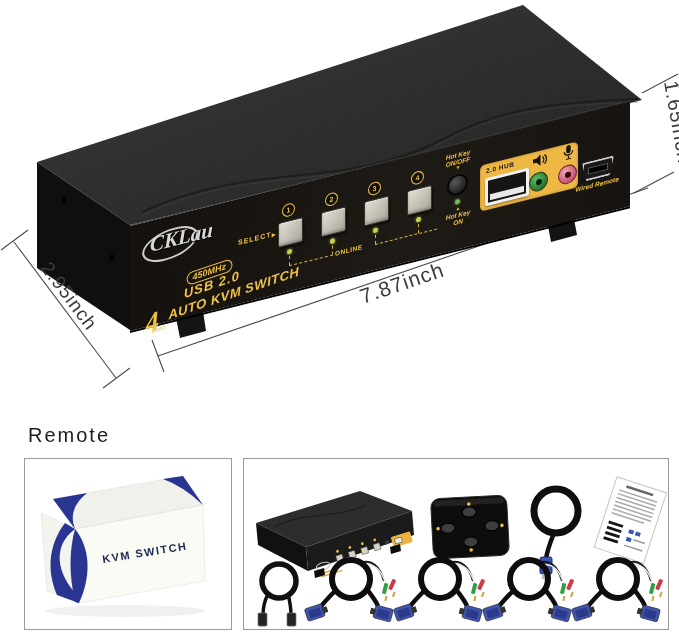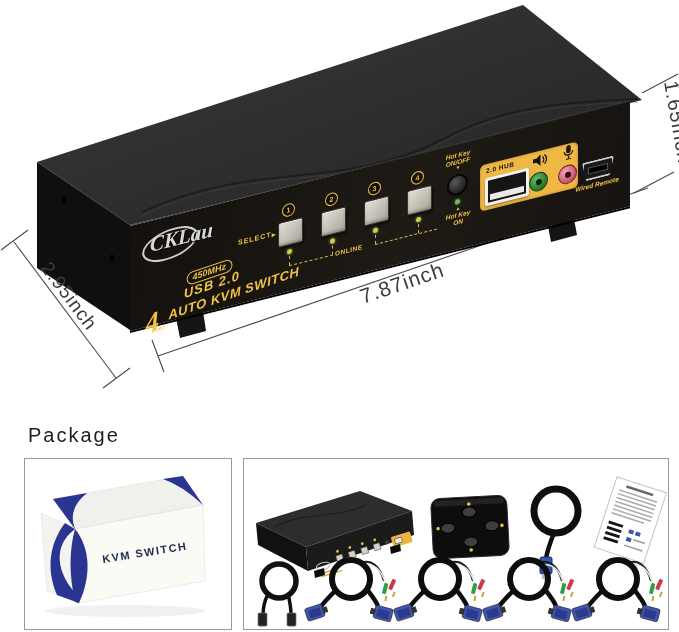--- a/index.html
+++ b/index.html
@@ -224,21 +224,21 @@
         <line x1="3" y1="14.2" x2="8" y2="14.2" stroke="#131313" stroke-width="1.2"></line>
       </svg>
       <div class="jack jack-pink"></div>
     </div>
 
     <div class="remote-port"></div>
     <div class="remote-label">Wired Remote</div>
   </div>
 </div>
 
-<div class="pkg-title">Package</div>
+<div class="pkg-title">Remote</div>
 
 <div id="pkg-left" class="pkg-box">
   <svg width="206" height="168" viewBox="0 0 206 168">
     <ellipse cx="100" cy="152" rx="80" ry="6" fill="#000" opacity=".06"></ellipse>
 
     <polygon points="28,40 158,17 178,46 50,70" fill="#f0f0ec" stroke="#dadad4" stroke-width=".5"></polygon>
     <path d="M28,40 L62,34 Q42,50 50,70 Z" fill="#2a3491"></path>
     <path d="M158,17 L178,46 Q158,27 138,20 Z" fill="#2a3491"></path>
 
     <polygon points="16,54 50,70 54,144 22,132" fill="#f4f4ef" stroke="#dadad4" stroke-width=".5"></polygon>

